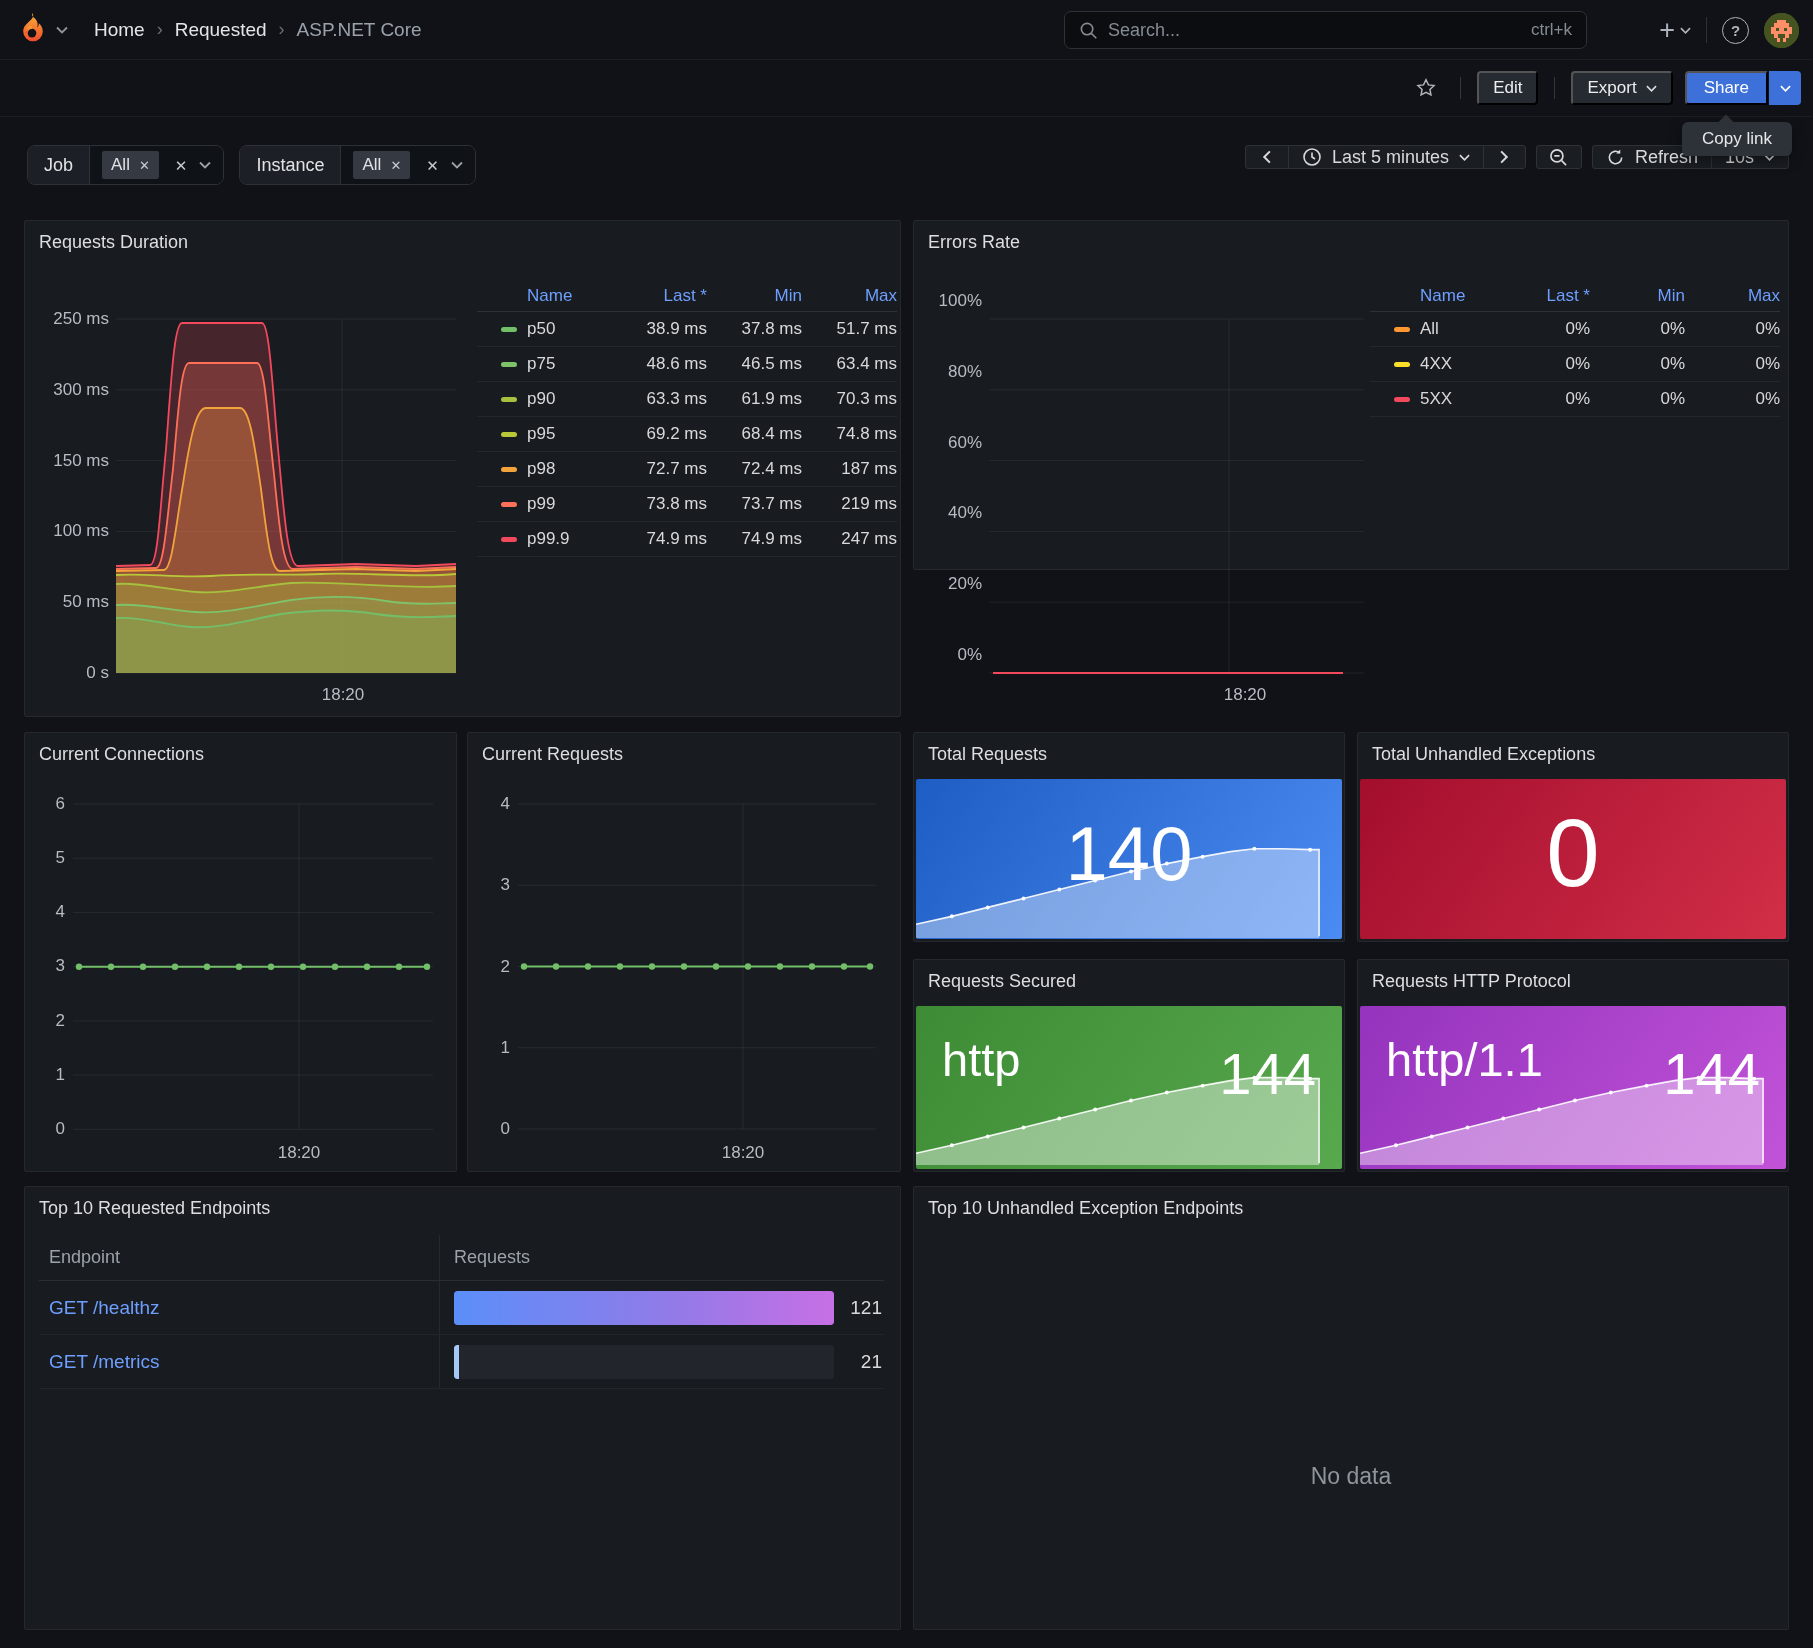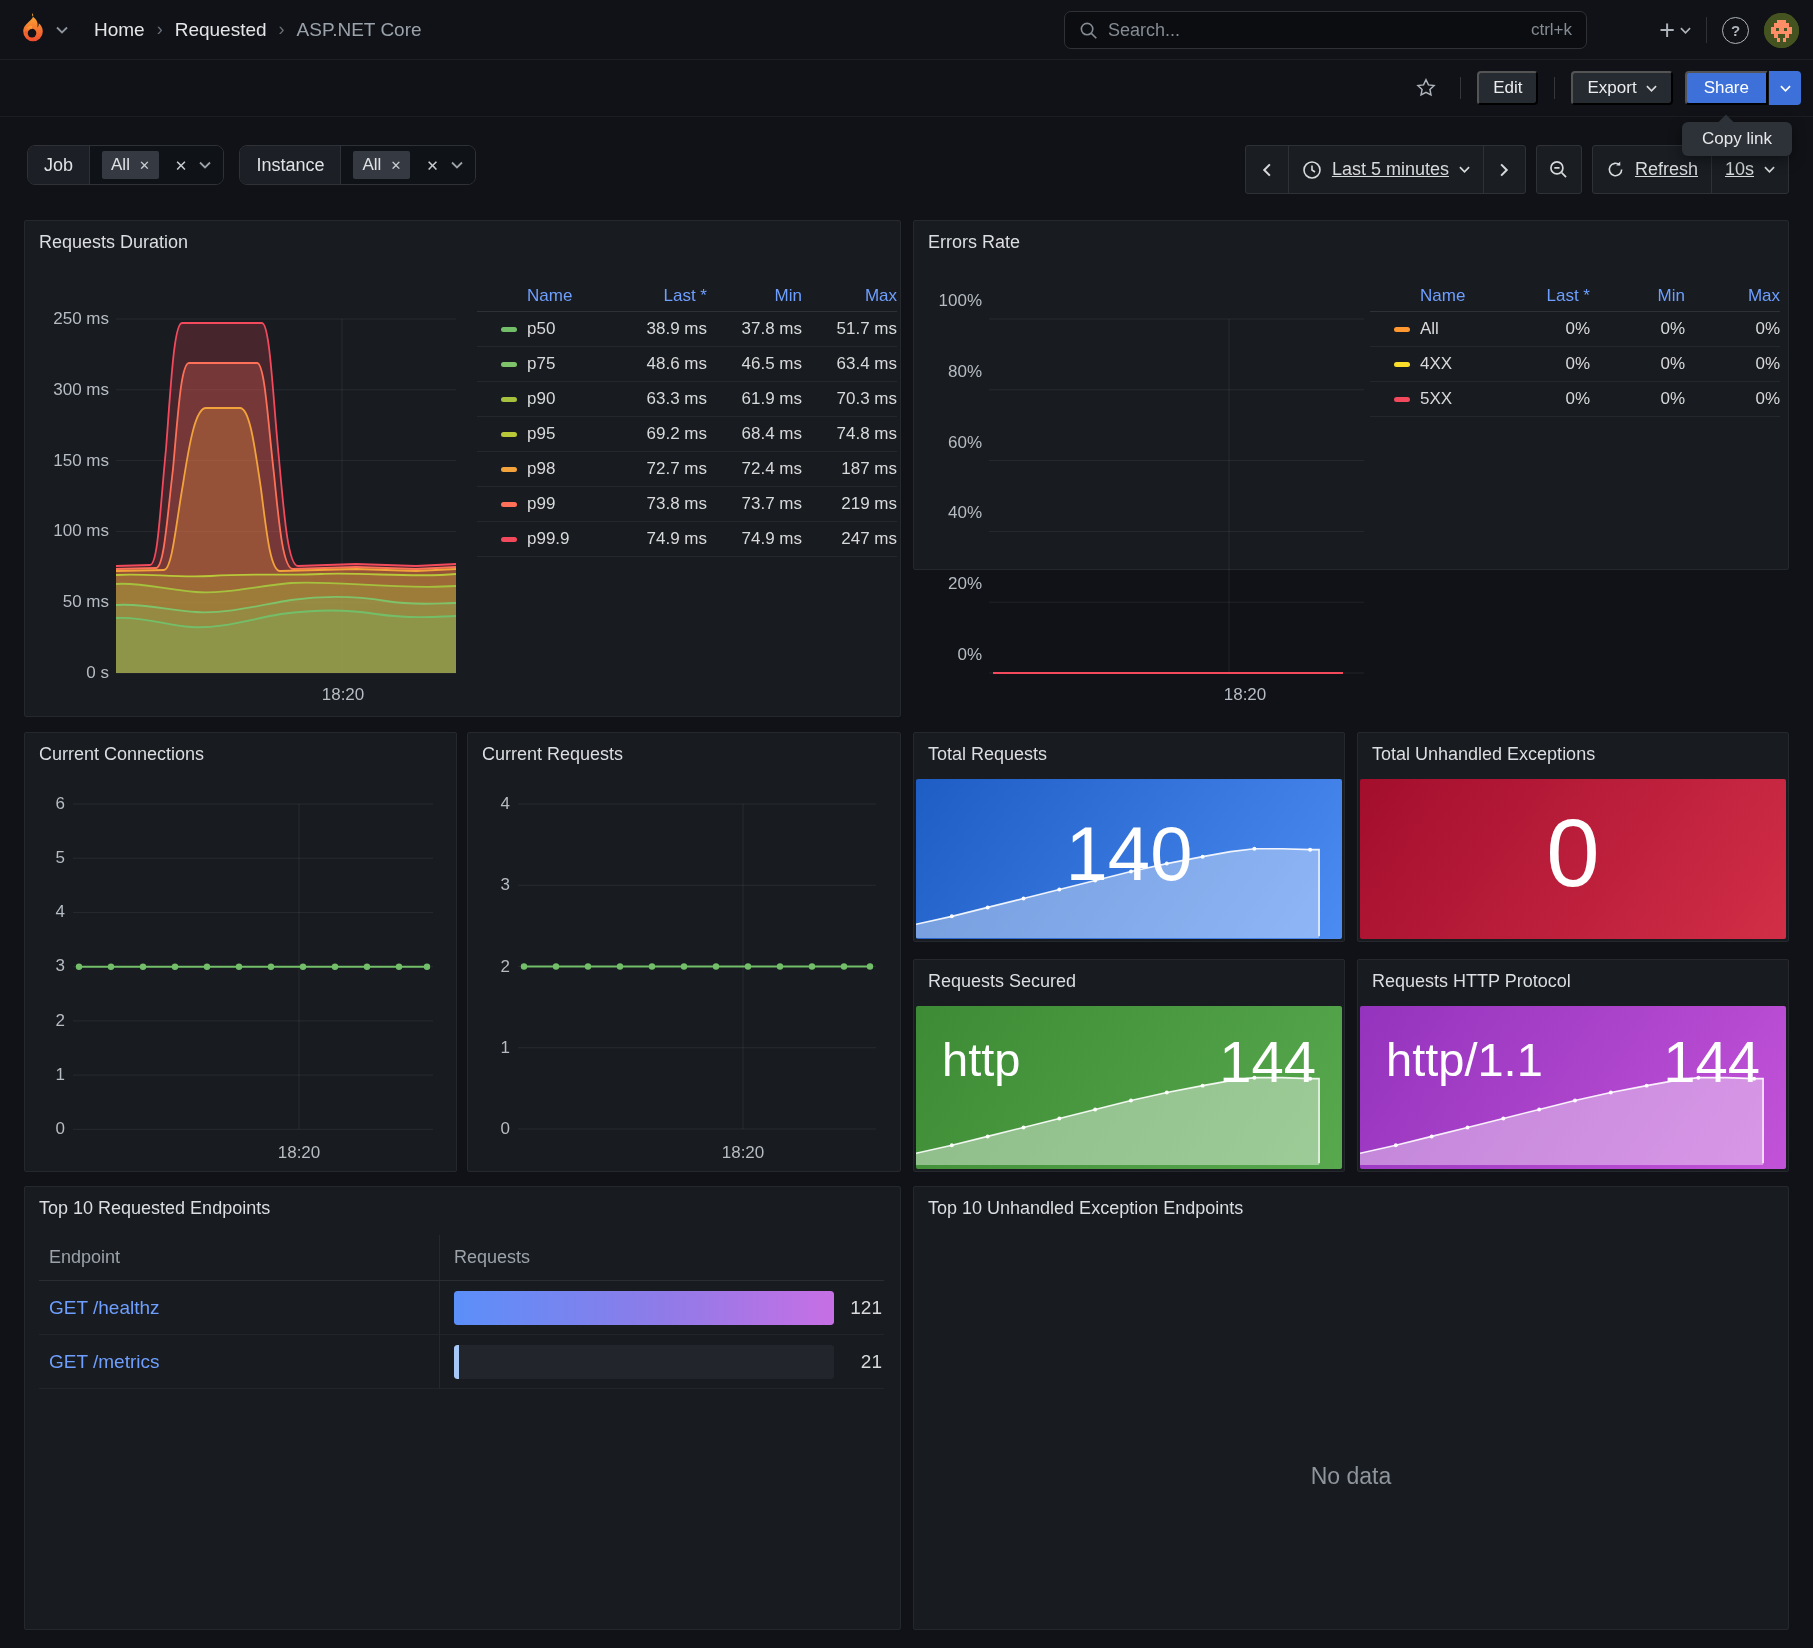--- a/index.html
+++ b/index.html
@@ -70,21 +70,21 @@
 
   
   .filters { position:absolute; top:145px; left:27px; display:flex; gap:15px; height:40px; }
   .var-group { display:flex; border:1px solid #2e3136; border-radius:8px; overflow:hidden; height:40px; }
   .var-label { display:flex; align-items:center; padding:0 16px; background:#1c2026; font-size:18px; color:#e0e2e4; border-right:1px solid #2e3136; cursor:pointer; }
   .var-value { display:flex; align-items:center; padding:0 12px; background:#0f1216; cursor:pointer; }
   .chip { display:flex; align-items:center; gap:9px; background:#353a42; border-radius:2px; padding:4px 9px; font-size:17px; color:#dfe1e3; }
   .x-glyph { color:#c9cdd2; font-size:13px; line-height:1; }
   .var-icons { display:flex; align-items:center; gap:12px; margin-left:16px; color:#9aa1a8; }
 
-  .timebar { position:absolute; top:145px; right:24px; display:flex; gap:10px; height:49px;text-decoration:underline; }
+  .timebar { position:absolute; top:145px; right:24px; display:flex; gap:10px; height:24px; }
   .tgroup { display:flex; border:1px solid #2e3136; border-radius:3px; background:#1a1e23; overflow:hidden; }
   .tseg { display:flex; align-items:center; padding:0 13px; font-size:18px; color:#d8d9da; gap:10px; cursor:pointer; }
   .tseg + .tseg { border-left:1px solid #2e3136; }
   .sq { width:44px; justify-content:center; padding:0; }
 
   
   .panel { position:absolute; background:#181b1f; border:1px solid #25282d; border-radius:2px; }
   .ptitle { position:absolute; top:11px; left:14px; font-size:18px; color:#dcdee1; font-weight:500; cursor:pointer; }
   .yticks { position:absolute; display:flex; flex-direction:column; justify-content:space-between; }
   .tick { font-size:17px; color:#b6bcc3; text-align:right; height:24px; line-height:24px; }
@@ -116,21 +116,21 @@
 
   
   .stat-block { position:absolute; left:2px; right:2px; top:46px; bottom:2px; border-radius:2px; overflow:hidden; }
   .sb-blue   { background:linear-gradient(125deg,#1e5ec4 0%,#4c8bf2 100%); }
   .sb-red    { background:linear-gradient(125deg,#a30e2d 0%,#d22e47 100%); }
   .sb-green  { background:linear-gradient(125deg,#3d8c35 0%,#58a84e 100%); }
   .sb-purple { background:linear-gradient(125deg,#9433bd 0%,#c253d8 100%); }
   .sb-num-center { position:absolute; left:50%; top:46%; transform:translate(-50%,-50%); font-size:76px; font-weight:500; color:#fff; z-index:2; }
   .sb-num-big { font-size:96px; }
   .sb-label { position:absolute; left:26px; top:26px; font-size:47px; font-weight:500; color:#fff; z-index:2; }
-  .sb-corner-num { position:absolute; right:26px; top:22px; font-size:58px; font-weight:500; color:#fff; z-index:2; }
+  .sb-corner-num { position:absolute; right:26px; top:34px; font-size:58px; font-weight:500; color:#fff; z-index:2; }
   .sb-spark { position:absolute; inset:0; z-index:1; }
 
   
   .ep-table { position:absolute; top:48px; left:14px; right:16px; }
   .ep-head { display:grid; grid-template-columns:400px 1fr; height:46px; align-items:center;
              border-bottom:1px solid rgba(204,204,220,0.10); font-size:18px; color:#9ba2aa; }
   .ep-head .h1 { padding-left:10px; }
   .ep-head .h2 { padding-left:14px; border-left:1px solid rgba(204,204,220,0.08); height:100%; display:flex; align-items:center; }
   .ep-row { display:grid; grid-template-columns:400px 1fr; height:54px; align-items:center;
             border-bottom:1px solid rgba(204,204,220,0.06); }

